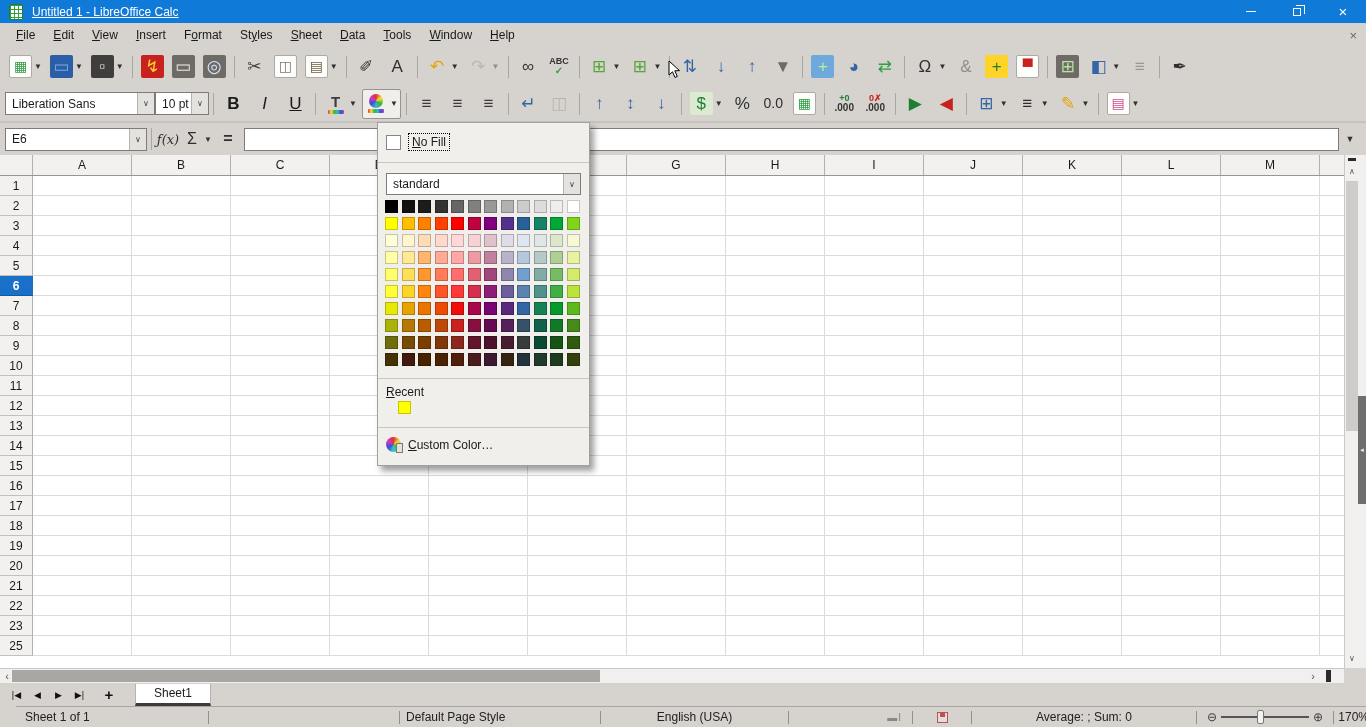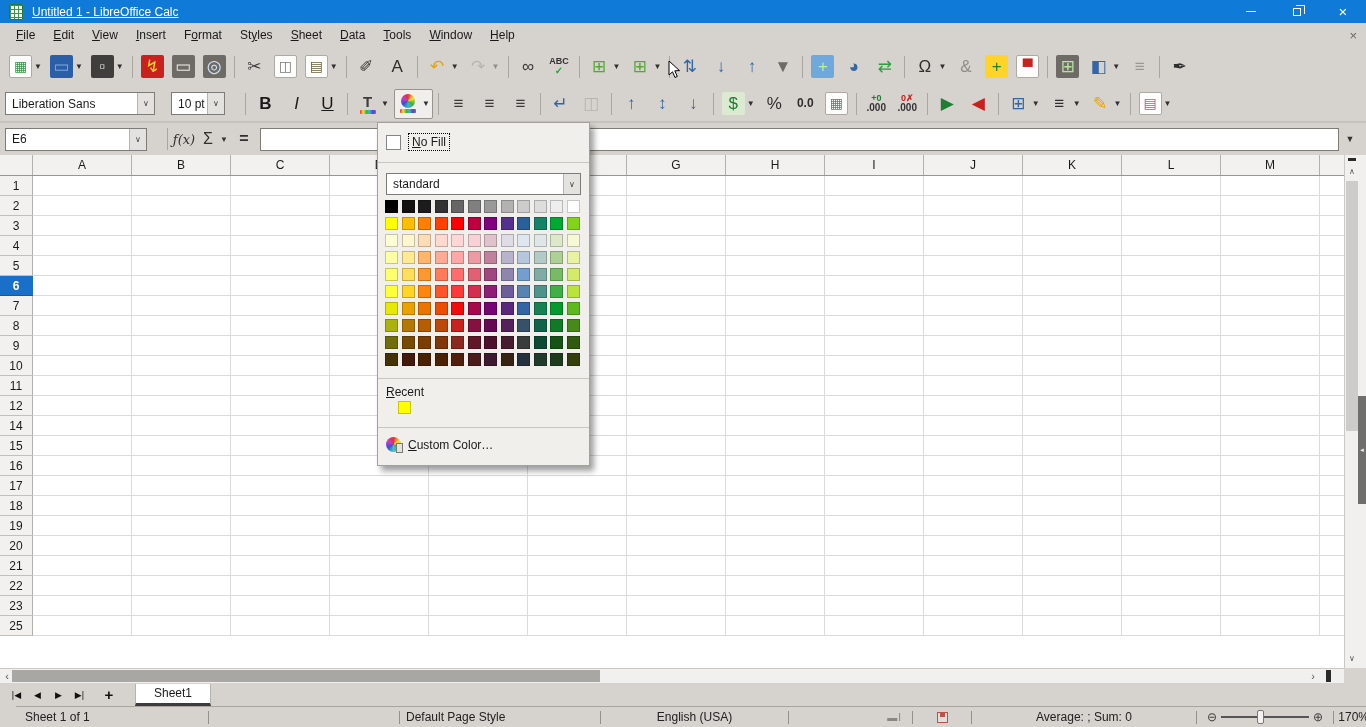--- a/index.html
+++ b/index.html
@@ -41,21 +41,21 @@
   .ic.paper{background:#fdfdfc;border:1px solid #adaaa5;font-size:14px;}
   .ic.stack{flex-direction:column;font-size:9px;line-height:9px;font-weight:bold;}
   .ic.stack .t2{font-size:10px;line-height:10px;}
   .ic.colorbtn{flex-direction:column;font-weight:bold;font-size:15px;line-height:15px;}
   .cbar{width:16px;height:4px;margin-top:1px;border-radius:1px;
         background:linear-gradient(90deg,#e53030,#f2e23a,#3cb43c,#3cb4c8,#3a50d2,#c83ac8);}
   .ring{width:14px;height:14px;border-radius:50%;
         background:conic-gradient(#e53030,#f2e23a,#3cb43c,#3cb4c8,#3a50d2,#c83ac8,#e53030);}
   .dd{font-size:8px;color:#2f2f2f;margin-left:2px;}
   .tsep{width:1px;height:22px;background:#aaa7a2;margin:0 4px;flex:0 0 1px;}
-  .combo{height:23px;background:#fff;border:1px solid #7e7c79;display:flex;align-items:center;margin-right:16px;}
+  .combo{height:23px;background:#fff;border:1px solid #7e7c79;display:flex;align-items:center;margin-right:0;}
   .combo .val{padding:0 6px;flex:1;white-space:nowrap;overflow:hidden;}
   .combo .cbtn{width:17px;height:100%;background:#e4e2df;border-left:1px solid #b5b3af;
                display:flex;align-items:center;justify-content:center;font-size:8px;color:#444;}
   .combo.font{width:150px;}
   .combo.size{width:54px;}
 
   
   .formulabar{position:absolute;left:0;top:122px;width:1366px;height:33px;background:#d6d2cd;
               display:flex;align-items:center;padding:0 5px;border-top:1px solid #c6c3be;}
   .namebox{width:142px;}
@@ -375,21 +375,21 @@
         </div>
         <span class="tsep"></span>
         <div class="tbtn">
           <span class="ic" style="color: rgb(30, 126, 52); background: rgb(220, 234, 210);">$</span>
           <span class="dd">▼</span>
         </div>
         <div class="tbtn">
           <span class="ic" style="color: rgb(47, 47, 47);">%</span>
         </div>
         <div class="tbtn">
-          <span class="ic" style="color: rgb(47, 47, 47); font-size: 12px; font-weight: bold;">0.0</span>
+          <span class="ic" style="color: rgb(47, 47, 47); font-size: 14px;">0.0</span>
         </div>
         <div class="tbtn">
           <span class="ic paper" style="color: rgb(46, 158, 65);">▦</span>
         </div>
         <span class="tsep"></span>
         <div class="tbtn">
           <span class="ic stack">
             <span style="color: rgb(30, 126, 52);">+0</span>
             <span class="t2" style="color: rgb(51, 51, 51);">.000</span>
           </span>
@@ -643,20 +643,37 @@
           <div class="cell"></div>
           <div class="cell"></div>
           <div class="cell"></div>
           <div class="cell"></div>
           <div class="cell"></div>
           <div class="cell"></div>
           <div class="cell sliver"></div>
         </div>
         <div class="grow">
           <div class="rowh">12</div>
+          <div class="cell"></div>
+          <div class="cell"></div>
+          <div class="cell"></div>
+          <div class="cell"></div>
+          <div class="cell"></div>
+          <div class="cell"></div>
+          <div class="cell"></div>
+          <div class="cell"></div>
+          <div class="cell"></div>
+          <div class="cell"></div>
+          <div class="cell"></div>
+          <div class="cell"></div>
+          <div class="cell"></div>
+          <div class="cell sliver"></div>
+        </div>
+        <div class="grow">
+          <div class="rowh">13</div>
           <div class="cell"></div>
           <div class="cell"></div>
           <div class="cell"></div>
           <div class="cell"></div>
           <div class="cell"></div>
           <div class="cell"></div>
           <div class="cell"></div>
           <div class="cell"></div>
           <div class="cell"></div>
           <div class="cell"></div>

